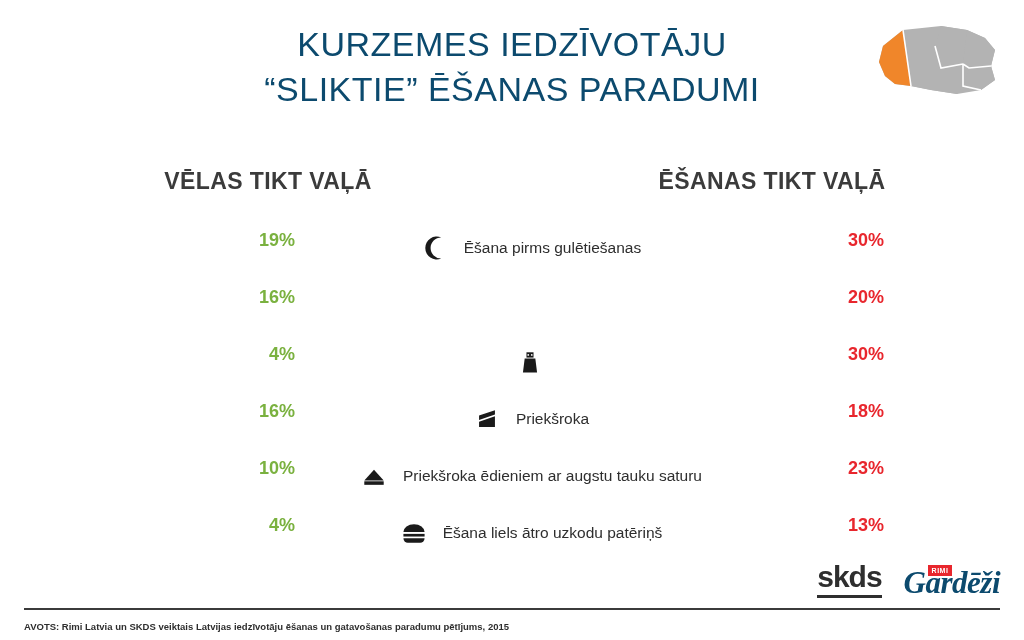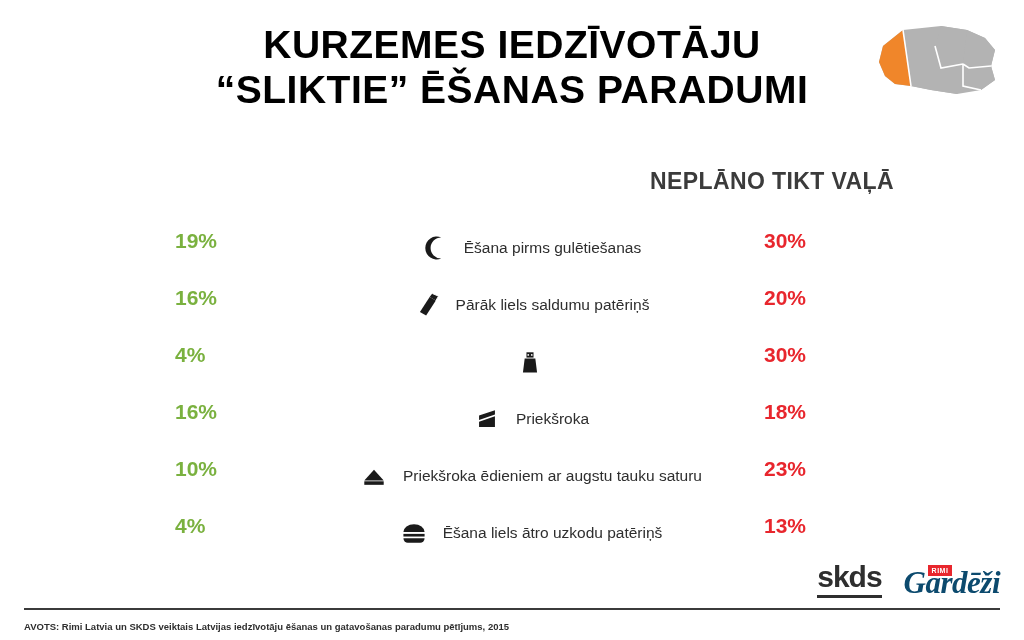--- a/index.html
+++ b/index.html
@@ -22,23 +22,23 @@
 
   
   .header {
     position: absolute;
     top: 22px;
     left: 0;
     width: 1024px;
     text-align: center;
   }
   .title-line {
-    color: #000000;
-    font-weight: bold;
-    font-size: 39px;
+    color: #0c4a6e;
+    font-weight: normal;
+    font-size: 34px;
     letter-spacing: 0.5px;
     line-height: 45px;
     text-transform: uppercase;
   }
 
   
   .map {
     position: absolute;
     top: 24px;
     right: 24px;
@@ -73,24 +73,24 @@
     left: 0;
     width: 1024px;
   }
   .row {
     position: relative;
     height: 57px;
     display: flex;
     align-items: center;
   }
   .pct {
-    font-size: 21px;
+    font-size: 18px;
     font-weight: bold;
     width: 120px;
-    text-align: left;
+    text-align: right;
     flex: none;
   }
   .pct.left {
     color: #7ab13f;
     margin-left: 175px;
   }
   .pct.right {
     color: #e8262d;
     margin-left: auto;
     margin-right: 140px;
@@ -205,49 +205,40 @@
       <path d="M66 62 L96 44 L118 40 L118 62 L112 70 L86 66 Z" fill="#b3b3b3"></path>
       <g stroke="#ffffff" stroke-width="1.6" fill="none">
         <path d="M58 6 L66 62"></path>
         <path d="M90 22 L96 44 L118 40"></path>
         <path d="M118 40 L124 44 L146 42"></path>
         <path d="M118 40 L118 62 L136 66"></path>
       </g>
     </svg>
   </div>
 
-  <div class="col-heading right">NEPLĀNO TIKT VAĻĀ</div>
+  <div class="col-heading left">VĒLAS TIKT VAĻĀ</div>
+  <div class="col-heading right">ĒŠANAS TIKT VAĻĀ</div>
 
   <div class="rows">
 
     <div class="row">
       <div class="pct left">19%</div>
       <div class="middle">
         <span class="icon">
           <svg viewBox="0 0 34 34" width="30" height="30">
               <path d="M24 5 A13 13 0 1 0 24 29 A11 11 0 1 1 24 5 Z" fill="#1a1a1a"></path>
             </svg>
         </span>
         <span class="label">Ēšana pirms gulētiešanas</span>
       </div>
       <div class="pct right">30%</div>
     </div>
 
     <div class="row">
       <div class="pct left">16%</div>
-      <div class="middle">
-        <span class="icon">
-          <svg viewBox="0 0 34 34" width="30" height="30">
-            <path d="M9 25 L20 8 L27 12 L16 29 Z" fill="#1a1a1a"></path>
-            <path d="M20 8 L27 12 L30 7 L23 4 Z" fill="#1a1a1a"></path>
-            <path d="M23 4 L30 7 L27 12" fill="none" stroke="#ffffff" stroke-width="1"></path>
-          </svg>
-        </span>
-        <span class="label">Pārāk liels saldumu patēriņš</span>
-      </div>
       <div class="pct right">20%</div>
     </div>
 
     <div class="row">
       <div class="pct left">4%</div>
       <div class="middle">
         <span class="icon">
           <svg viewBox="0 0 34 34" width="30" height="30">
             <path d="M13 6 L21 6 L21 12 L13 12 Z" fill="#1a1a1a"></path>
             <path d="M11 13 L23 13 L25 29 L9 29 Z" fill="#1a1a1a"></path>

